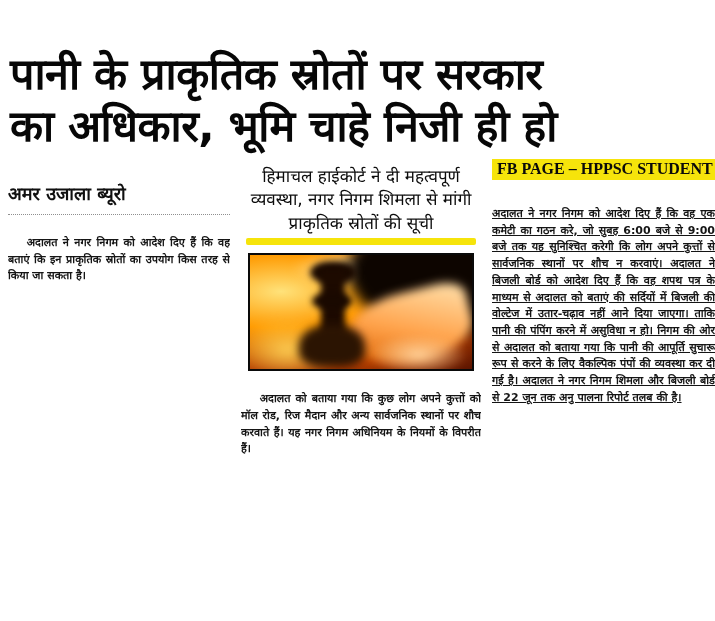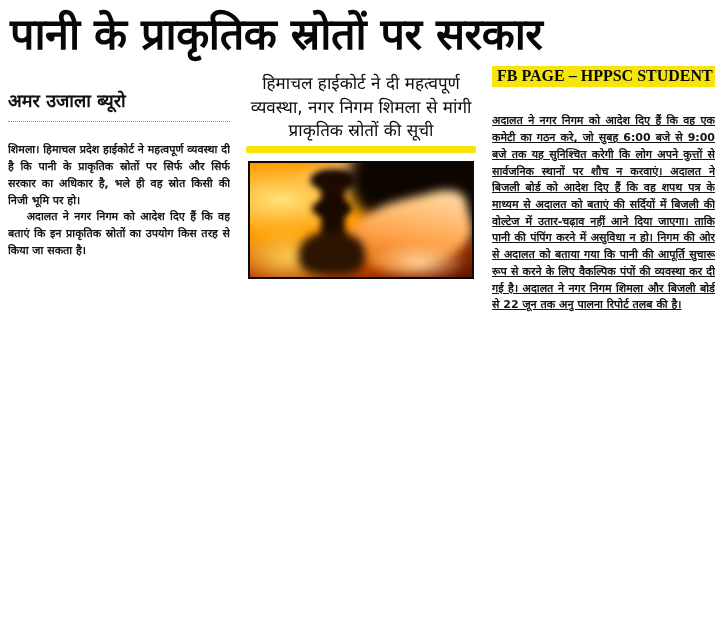--- a/index.html
+++ b/index.html
@@ -6,21 +6,21 @@
   html,body { background:#ffffff; }
   body {
     width:715px; height:621px; overflow:hidden;
     font-family:"DejaVu Sans", sans-serif;
     color:#141414;
   }
   .headline {
     padding:8px 10px 2px 10px;
     font-weight:800; color:#070707;
     font-size:43px; line-height:1.22;
-    letter-spacing:-0.5px; white-space:nowrap;
+    letter-spacing:-0.5px; white-space:nowrap;margin-top:40px;
   }
   .columns {
     display:grid;
     grid-template-columns:222px 240px 223px;
     column-gap:11px;
     padding:4px 8px 0 8px;
     height:500px; overflow:hidden;
   }
   .col { overflow:hidden; }
   .body-text {
@@ -83,48 +83,49 @@
     font-weight:800; font-size:16px; color:#0a0a0a;
     padding:1px 5px 2px 5px; margin-bottom:6px;
     white-space:nowrap;
   }
 </style>
 </head>
 <body>
 
 <div class="headline">
   <div>पानी के प्राकृतिक स्रोतों पर सरकार</div>
+  <div>का अधिकार, भूमि चाहे निजी ही हो</div>
 </div>
 
 <div class="columns">
 
   <div class="col col-left">
     <div class="byline">अमर उजाला ब्यूरो</div>
     <div class="body-text">
-      <p>शिमला। हिमाचल प्रदेश हाईकोर्ट ने महत्वपूर्ण व्यवस्था दी है कि पानी के प्राकृतिक स्रोतों पर सिर्फ और सिर्फ सरकार का अधिकार है, भले ही वह स्रोत किसी की निजी भूमि पर हो।</p>
       <p class="indent">अदालत ने नगर निगम को आदेश दिए हैं कि वह बताएं कि इन प्राकृतिक स्रोतों का उपयोग किस तरह से किया जा सकता है।</p>
     </div>
   </div>
 
   <div class="col col-mid">
     <div class="photo-caption">हिमाचल हाईकोर्ट ने दी महत्वपूर्ण व्यवस्था, नगर निगम शिमला से मांगी प्राकृतिक स्रोतों की सूची</div>
     <div class="caption-underline" style="background: rgb(246, 228, 11);"></div>
     <div class="photo">
       <div class="ph-bg"></div>
       <div class="ph-streak"></div>
       <div class="ph-glow"></div>
       <div class="ph-sleeve"></div>
       <div class="ph-hand"></div>
       <div class="ph-finger"></div>
       <div class="ph-gavel-knob1"></div>
       <div class="ph-gavel-stem"></div>
       <div class="ph-gavel-knob2"></div>
       <div class="ph-gavel-base"></div>
     </div>
     <div class="body-text">
+      <p class="indent">अदालत को बताया गया कि कुछ लोग अपने कुत्तों को मॉल रोड, रिज मैदान और अन्य सार्वजनिक स्थानों पर शौच करवाते हैं। यह नगर निगम अधिनियम के नियमों के विपरीत हैं।</p>
     </div>
   </div>
 
   <div class="col col-right">
     <div class="fb-badge" style="background: rgb(246, 228, 11);">FB PAGE – HPPSC STUDENT</div>
     <div class="body-text">
       <p>अदालत ने नगर निगम को आदेश दिए हैं कि वह एक कमेटी का गठन करे, जो सुबह 6:00 बजे से 9:00 बजे तक यह सुनिश्चित करेगी कि लोग अपने कुत्तों से सार्वजनिक स्थानों पर शौच न करवाएं। अदालत ने बिजली बोर्ड को आदेश दिए हैं कि वह शपथ पत्र के माध्यम से अदालत को बताएं की सर्दियों में बिजली की वोल्टेज में उतार-चढ़ाव नहीं आने दिया जाएगा। ताकि पानी की पंपिंग करने में असुविधा न हो। निगम की ओर से अदालत को बताया गया कि पानी की आपूर्ति सुचारू रूप से करने के लिए वैकल्पिक पंपों की व्यवस्था कर दी गई है। अदालत ने नगर निगम शिमला और बिजली बोर्ड से 22 जून तक अनु पालना रिपोर्ट तलब की है।</p>
     </div>
   </div>
 

